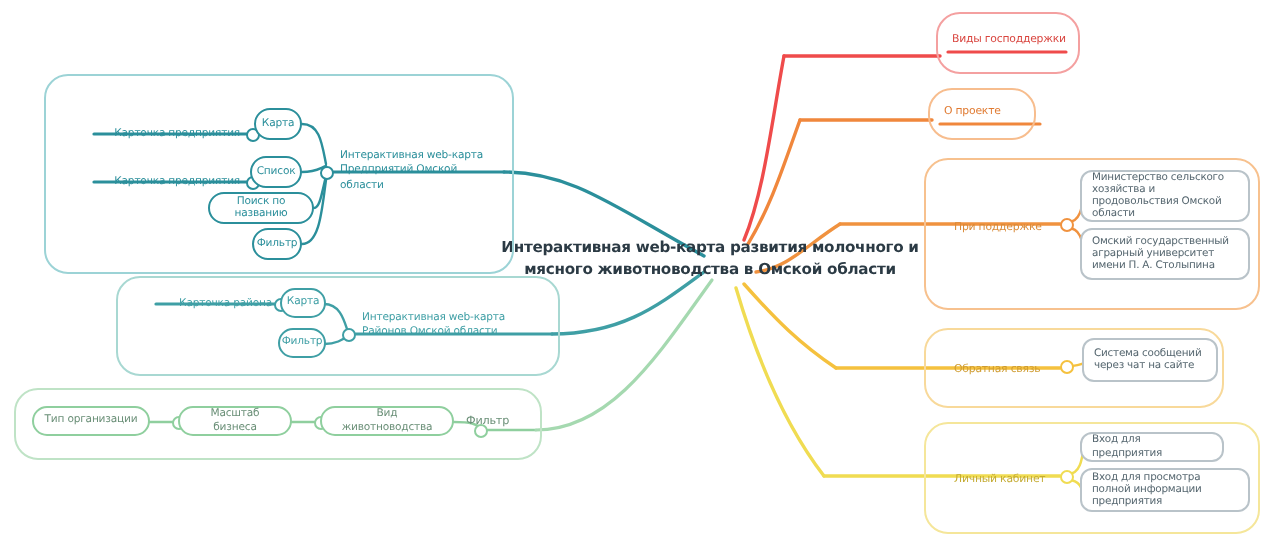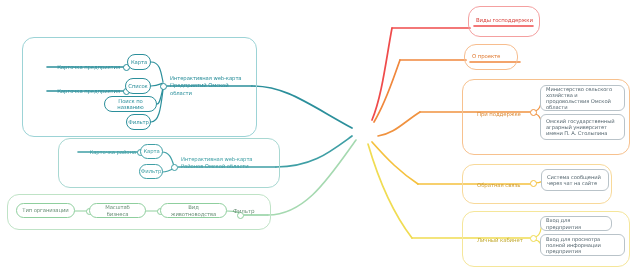--- a/index.html
+++ b/index.html
@@ -137,20 +137,21 @@
 
       <path d="M418,184 H530" stroke="#f5c13e" stroke-width="1.7"></path>
       <path d="M534,183 C540,183 541,182 543,181" stroke="#f5c13e" stroke-width="1.2"></path>
 
       <path d="M412,238 H530" stroke="#f0dc52" stroke-width="1.7"></path>
       <path d="M534,237 C540,237 541,230 542,223" stroke="#f0dc52" stroke-width="1.2"></path>
       <path d="M534,240 C540,240 541,244 542,249" stroke="#f0dc52" stroke-width="1.2"></path>
     </g>
   </svg>
 
+  <div id="center-title">Интерактивная web-карта развития молочного и мясного животноводства в Омской области</div>
 
   <div class="group" style="left:22px; top:37px; width:235px; height:100px; border-color:#9cd3d6;"></div>
 
   <div class="plain rgt" style="left:52px; top:61px; width:68px; height:12px; font-size:5.3px; color:#2b8f9b;">Карточка предприятия</div>
   <div class="dot" style="left:123px; top:63.5px; border-color:#2b8f9b;"></div>
 
   <div class="plain rgt" style="left:52px; top:85px; width:68px; height:12px; font-size:5.3px; color:#2b8f9b;">Карточка предприятия</div>
   <div class="dot" style="left:123px; top:87.5px; border-color:#2b8f9b;"></div>
 
   <div class="pill" style="left:127px; top:54px; width:24px; height:16px; border-color:#2b8f9b; font-size:5.3px; color:#2b8f9b;">Карта</div>

